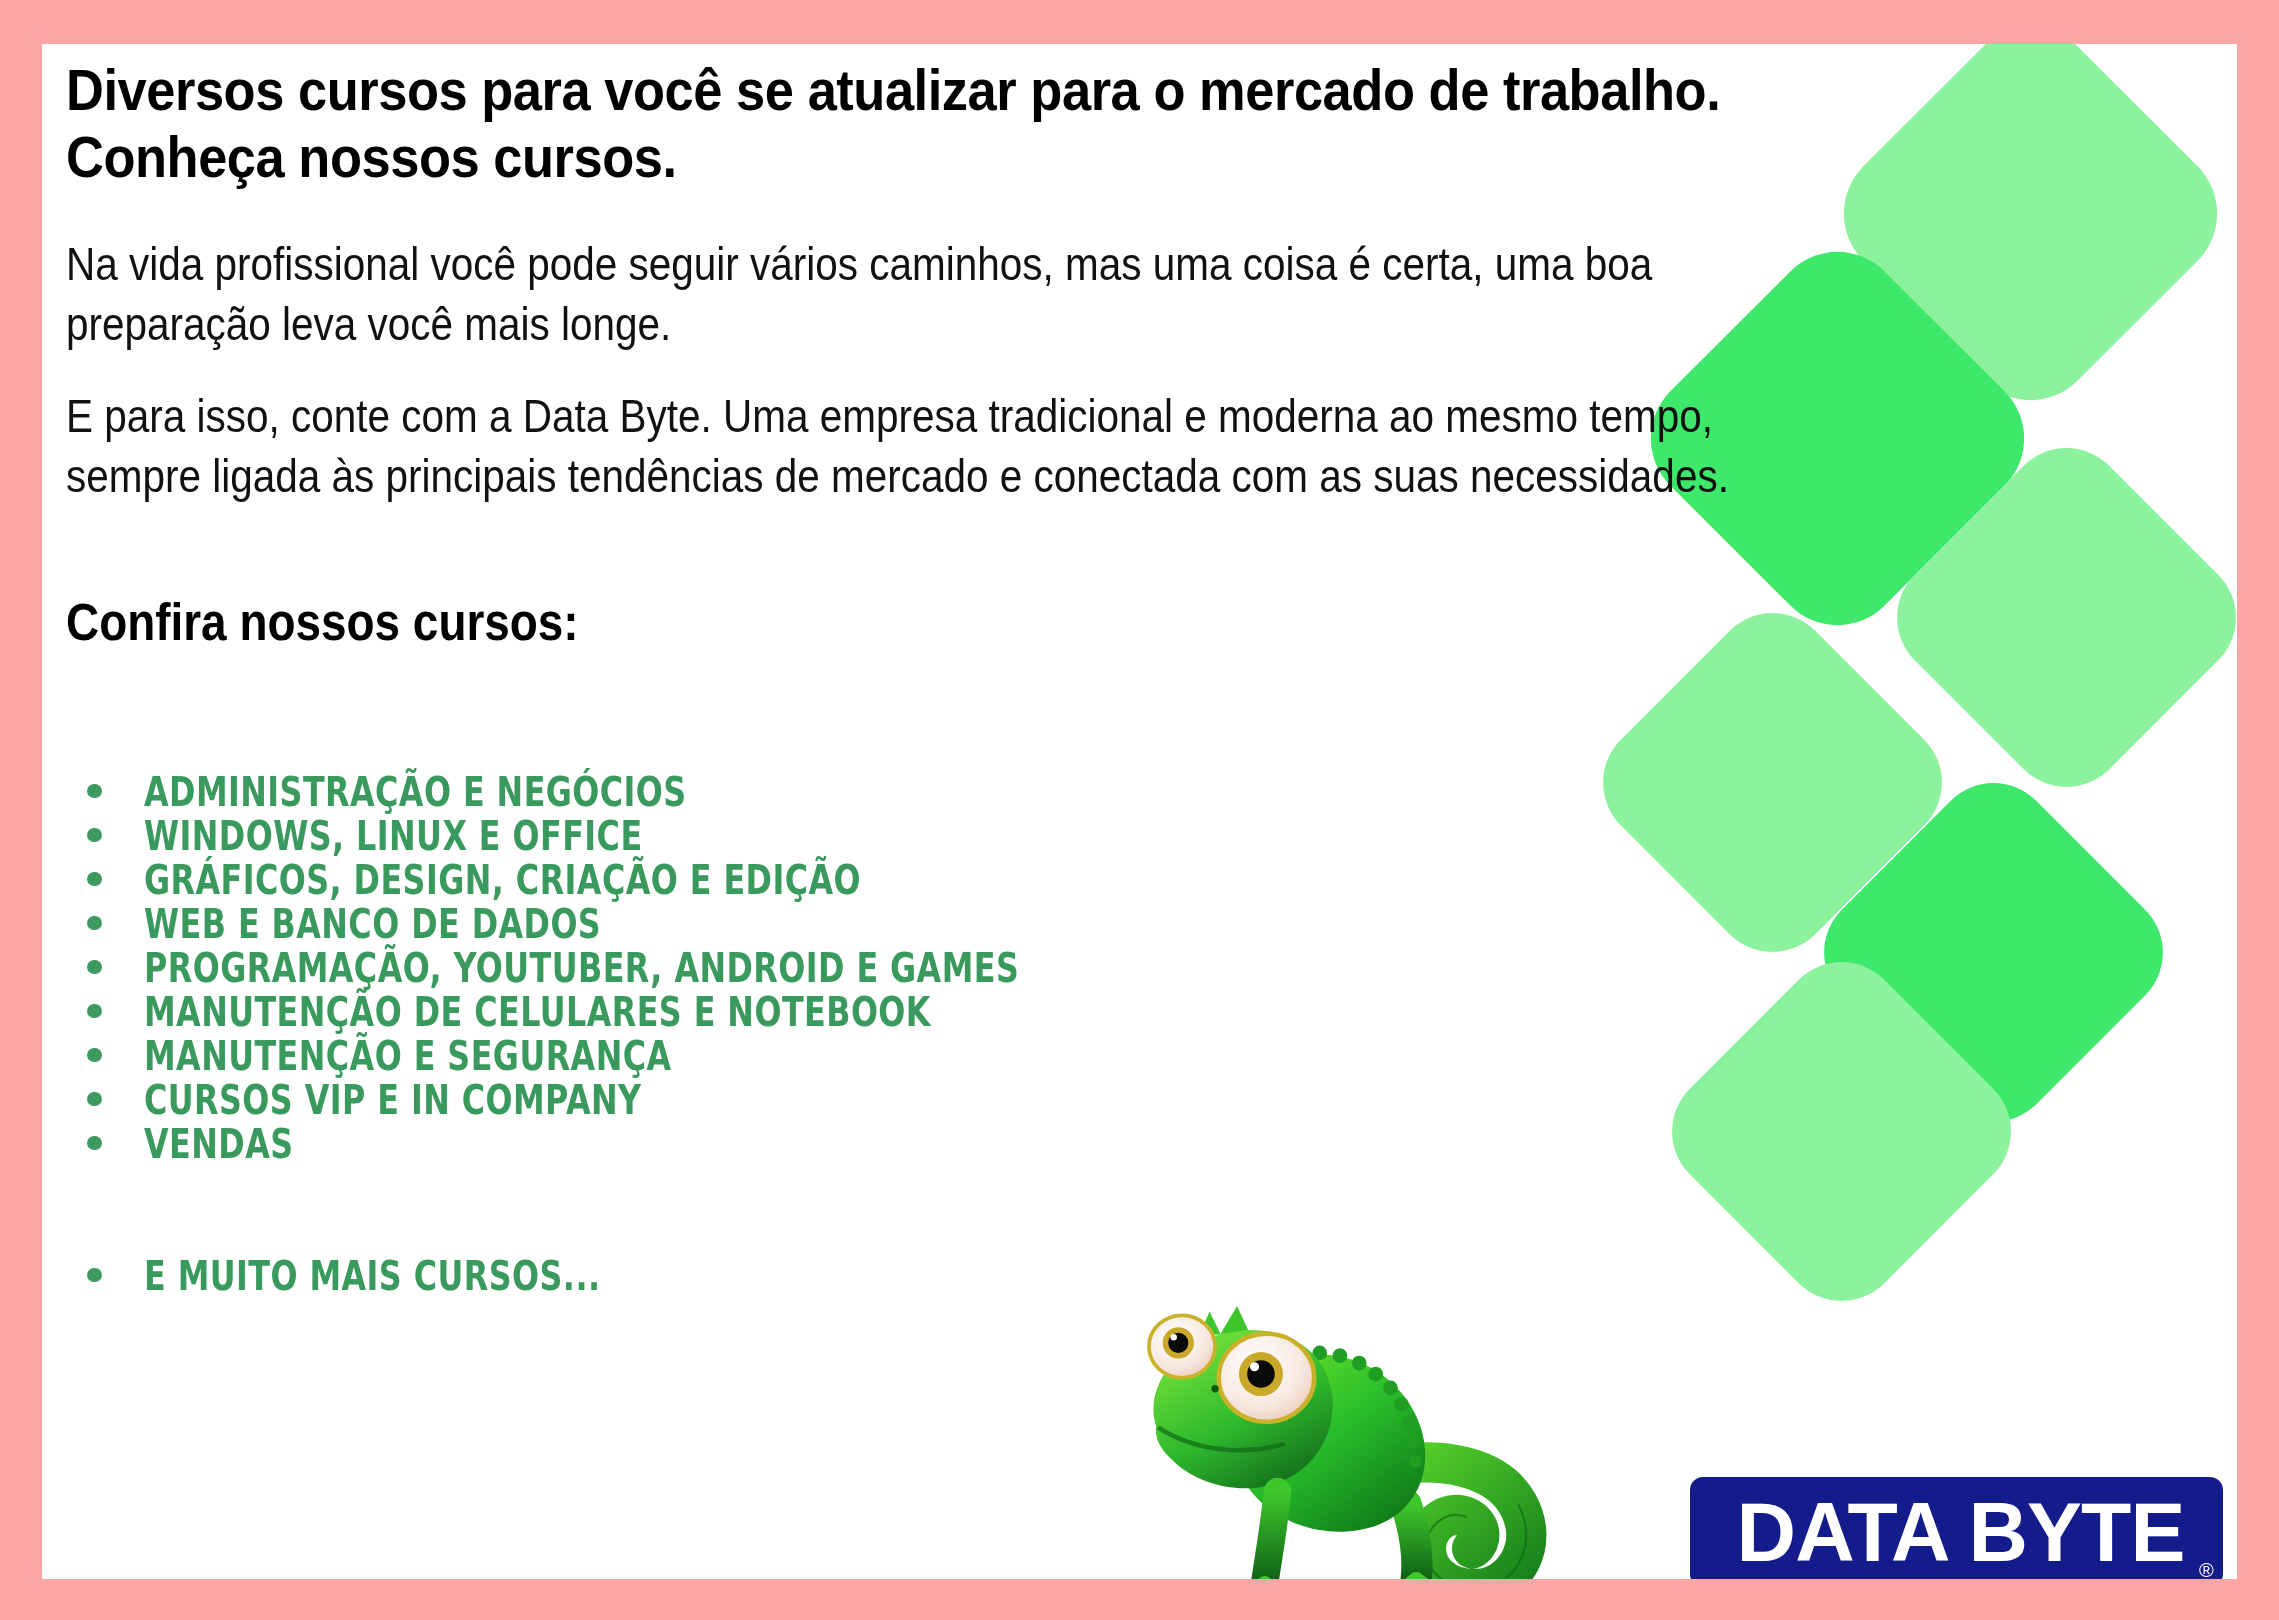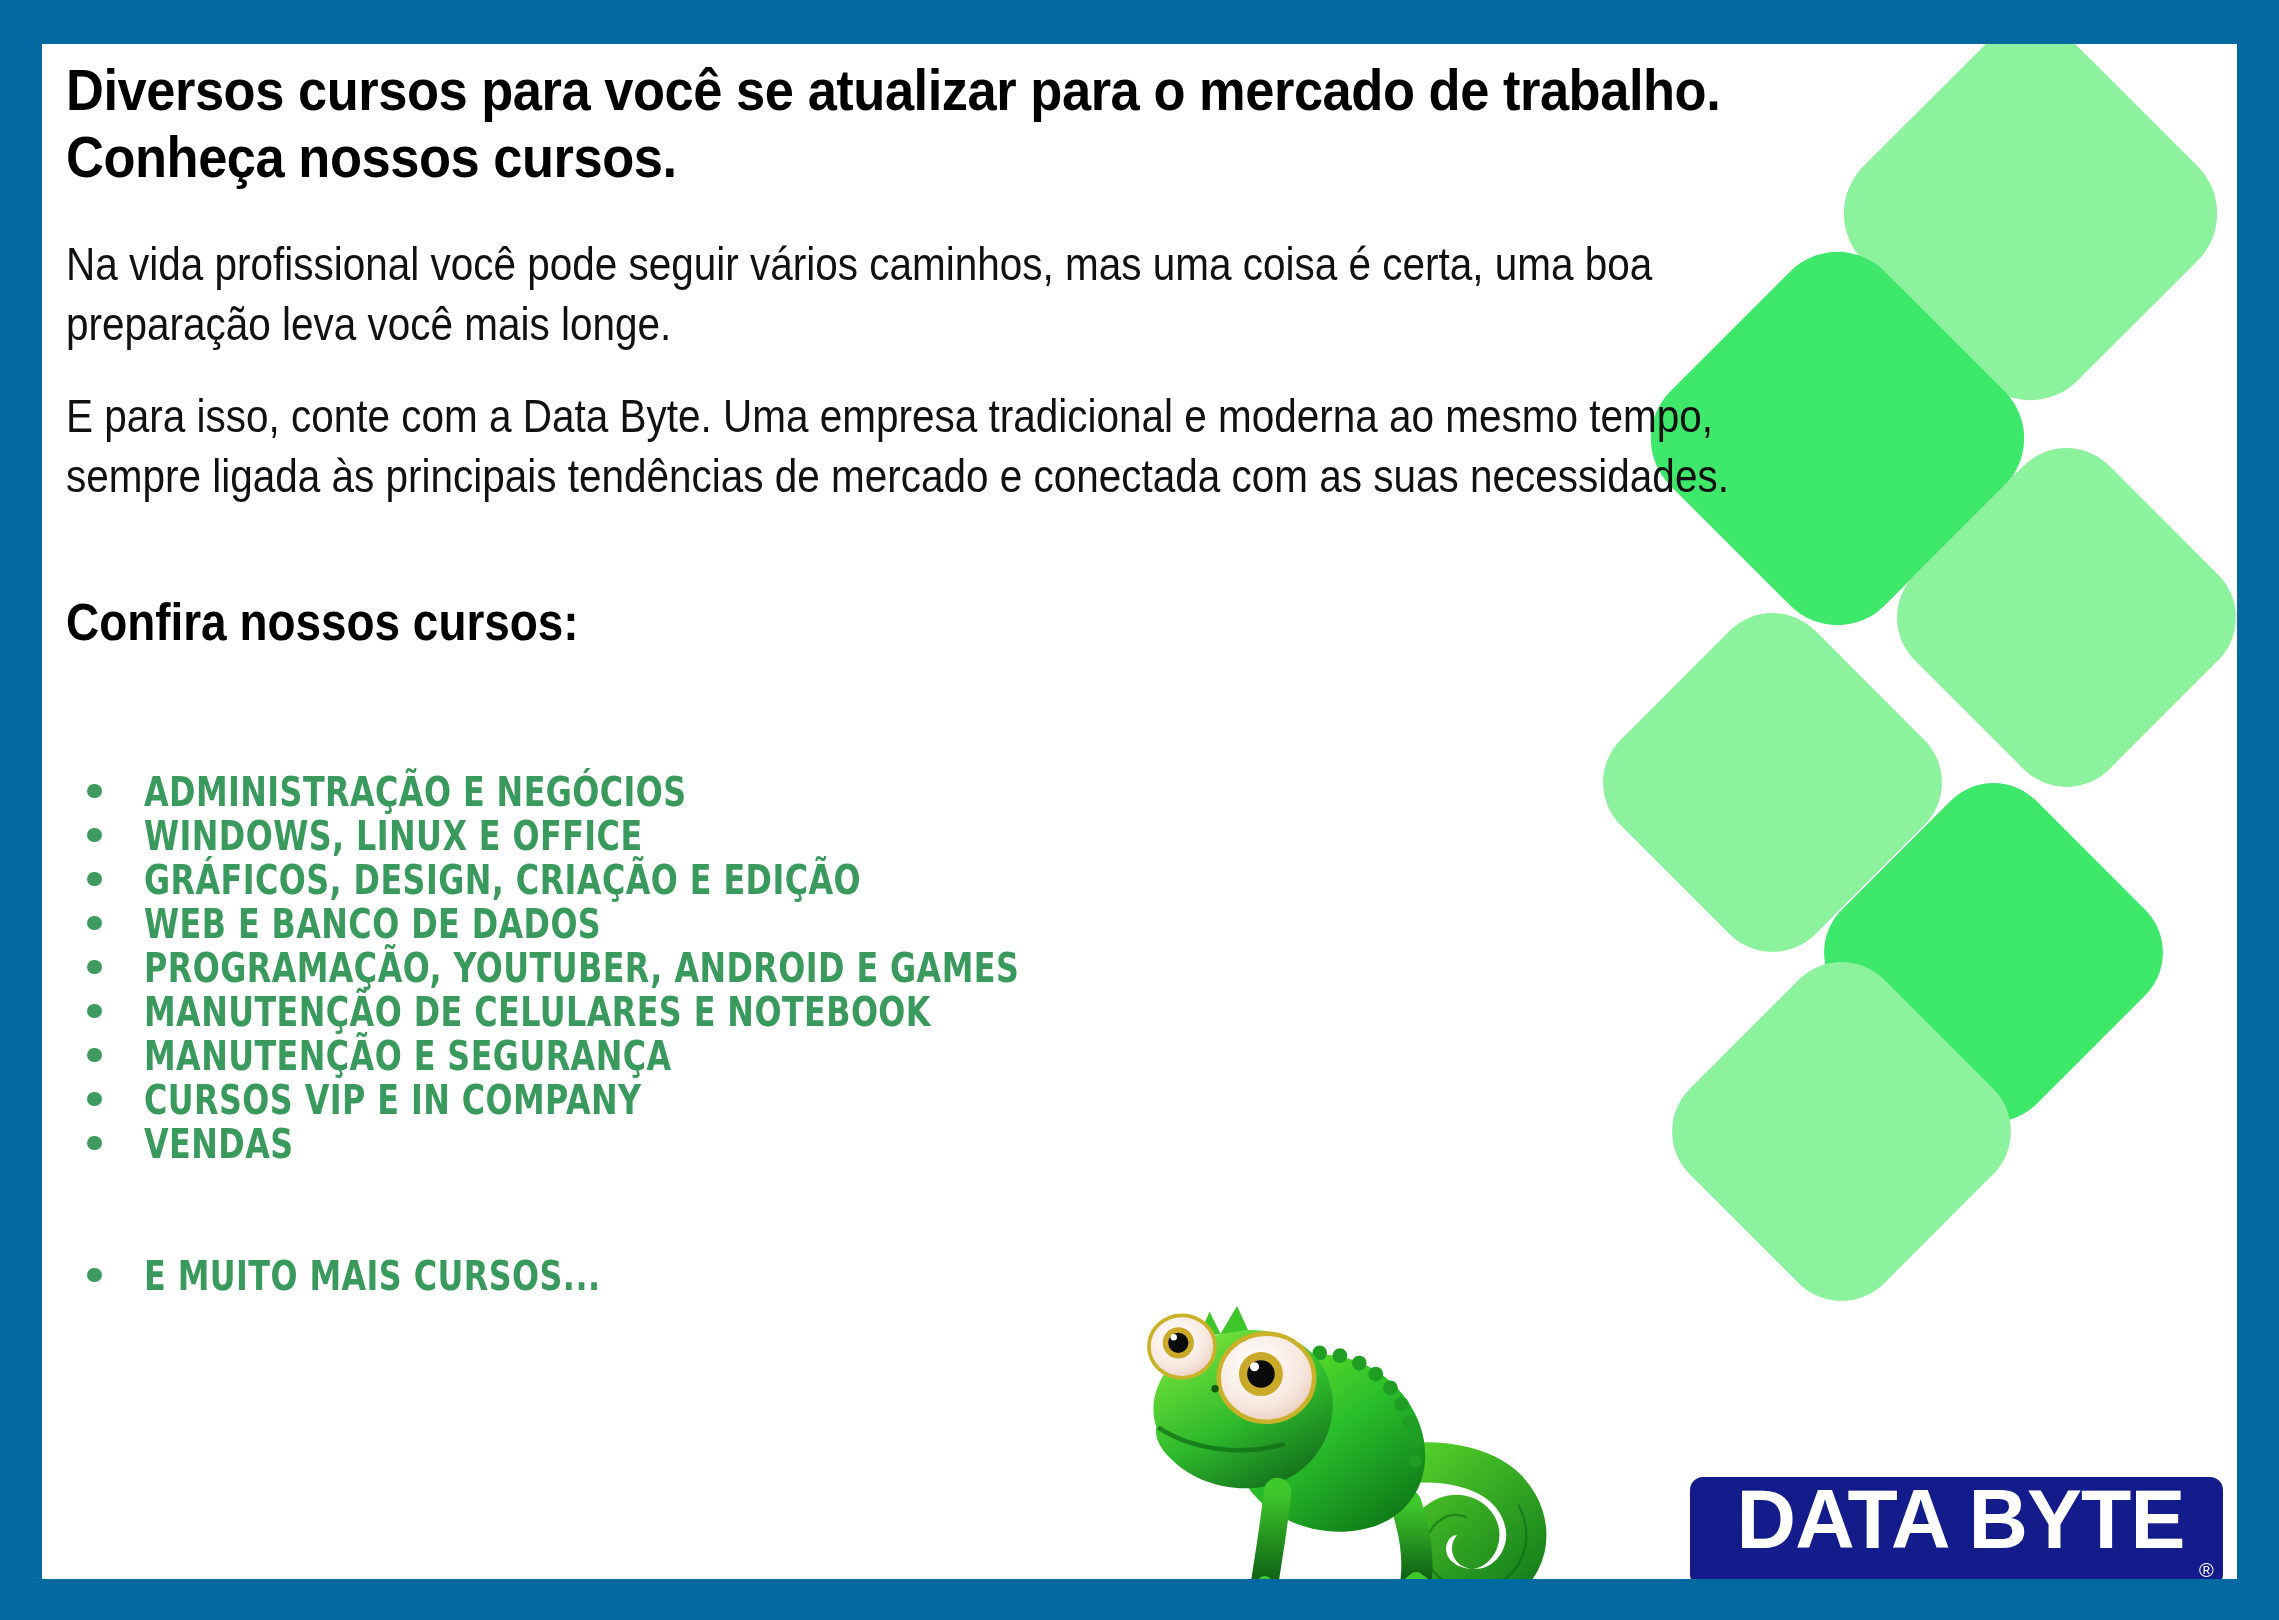--- a/index.html
+++ b/index.html
@@ -12,21 +12,21 @@
     height: 1621px;
     overflow: hidden;
     font-family: "Liberation Sans", sans-serif;
   }
 
   
   #poster {
     position: relative;
     width: 2279px;
     height: 1621px;
-    background: #0369a1;
+    background: #fca5a5;
     box-sizing: border-box;
     overflow: hidden;
   }
   #canvas {
     position: absolute;
     left: 42px;
     top: 44px;
     width: 2195px;
     height: 1535px;
     background: #ffffff;
@@ -144,20 +144,21 @@
     top: 1433px;
     width: 533px;
     z-index: 7;
   }
   #logo-top {
     background: #141c8c;
     border-radius: 13px;
     height: 110px;
     position: relative;
     display: flex;
+    align-items: center;
     justify-content: center;
     overflow: hidden;
   }
   #logo-wordmark {
     color: #ffffff;
     font-family: "Liberation Sans", sans-serif;
     font-weight: bold;
     font-size: 84px;
     letter-spacing: -0.9px;
     line-height: 1;

